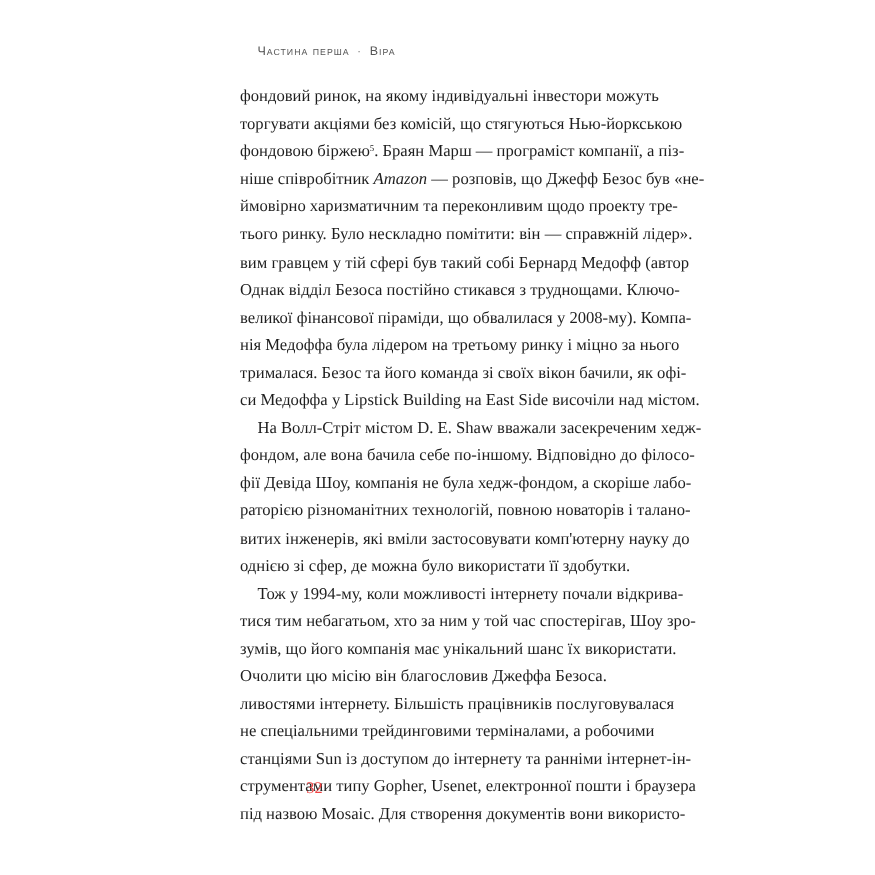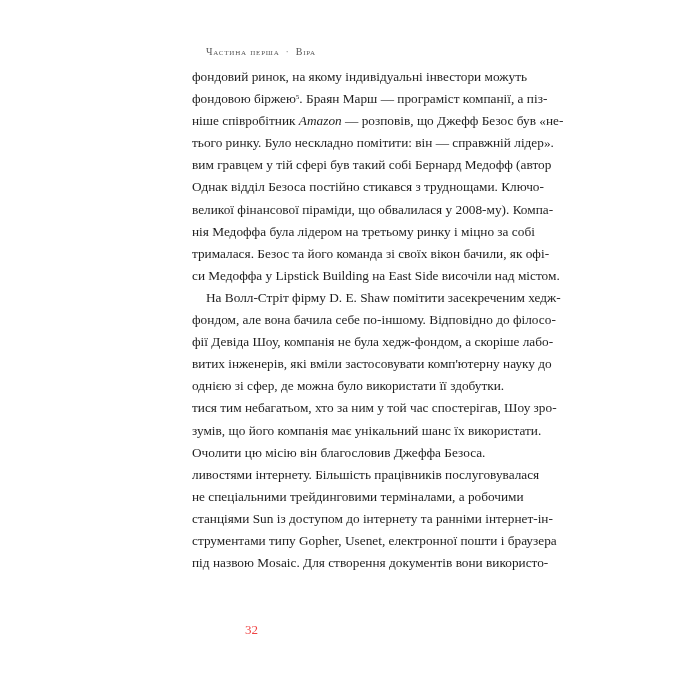--- a/index.html
+++ b/index.html
@@ -1,53 +1,57 @@
 <!DOCTYPE html>
 <html><head>
 <meta charset="utf-8">
 <style>
   html, body { margin:0; padding:0; background:#ffffff; }
   body { width:700px; height:700px; position:relative; overflow:hidden;
          font-family:"Liberation Serif","DejaVu Serif",serif; color:#1e1e1e; }
-  .running-head { position:absolute; left:206px; top:46px; font-size:10px;
+  .running-head { position:absolute; left:206px; top:36px; font-size:10px;
          letter-spacing:0.8px; color:#555; font-variant:small-caps;
-         font-family:Liberation Serif, serif; }
+         font-family:Liberation Sans, sans-serif; }
   .running-head .sep { margin:0 6px; color:#888; }
   .text-block { position:absolute; left:192px; top:66px; width:320px; }
   .line { display:block; height:22.1px; line-height:22.1px; font-size:13.3px;
           white-space:nowrap; text-align:justify; text-align-last:justify; }
   .line.last { text-align-last:left; }
   .line.indent { padding-left:14px; }
   sup { font-size:7px; line-height:0; vertical-align:4px; }
   i { }
   .page-number { position:absolute; left:206px; top:622px; font-size:13px; color:#ef4444;margin-left:39px; }
 </style>
 </head>
 <body>
 
 <div class="running-head">
   <span>Частина перша</span><span class="sep">·</span><span>Віра</span>
 </div>
 
 <div class="text-block" id="text-block">
     <span class="line"><span>фондовий ринок, на якому індивідуальні інвестори можуть</span></span>
+    <span class="line"><span>торгувати акціями без комісій, що стягуються Нью-йоркською</span></span>
     <span class="line"><span>фондовою біржею</span><sup>5</sup><span>. Браян Марш — програміст компанії, а піз-</span></span>
     <span class="line"><span>ніше співробітник </span><i>Amazon</i><span> — розповів, що Джефф Безос був «не-</span></span>
+    <span class="line"><span>ймовірно харизматичним та переконливим щодо проекту тре-</span></span>
     <span class="line"><span>тього ринку. Було нескладно помітити: він — справжній лідер».</span></span>
     <span class="line"><span>вим гравцем у тій сфері був такий собі Бернард Медофф (автор</span></span>
     <span class="line"><span>Однак відділ Безоса постійно стикався з труднощами. Ключо-</span></span>
     <span class="line"><span>великої фінансової піраміди, що обвалилася у 2008-му). Компа-</span></span>
-    <span class="line"><span>нія Медоффа була лідером на третьому ринку і міцно за собі</span></span>
+    <span class="line"><span>нія Медоффа була лідером на третьому ринку і міцно за нього</span></span>
     <span class="line"><span>трималася. Безос та його команда зі своїх вікон бачили, як офі-</span></span>
     <span class="line last"><span>си Медоффа у Lipstick Building на East Side височіли над містом.</span></span>
-    <span class="line indent"><span>На Волл-Стріт фірму D. E. Shaw помітити засекреченим хедж-</span></span>
+    <span class="line indent"><span>На Волл-Стріт містом D. E. Shaw вважали засекреченим хедж-</span></span>
     <span class="line"><span>фондом, але вона бачила себе по-іншому. Відповідно до філосо-</span></span>
     <span class="line"><span>фії Девіда Шоу, компанія не була хедж-фондом, а скоріше лабо-</span></span>
+    <span class="line"><span>раторією різноманітних технологій, повною новаторів і талано-</span></span>
     <span class="line"><span>витих інженерів, які вміли застосовувати комп'ютерну науку до</span></span>
     <span class="line last"><span>однією зі сфер, де можна було використати її здобутки.</span></span>
+    <span class="line indent"><span>Тож у 1994-му, коли можливості інтернету почали відкрива-</span></span>
     <span class="line"><span>тися тим небагатьом, хто за ним у той час спостерігав, Шоу зро-</span></span>
     <span class="line"><span>зумів, що його компанія має унікальний шанс їх використати.</span></span>
     <span class="line last"><span>Очолити цю місію він благословив Джеффа Безоса.</span></span>
     <span class="line"><span>ливостями інтернету. Більшість працівників послуговувалася</span></span>
     <span class="line"><span>не спеціальними трейдинговими терміналами, а робочими</span></span>
     <span class="line"><span>станціями Sun із доступом до інтернету та ранніми інтернет-ін-</span></span>
     <span class="line"><span>струментами типу Gopher, Usenet, електронної пошти і браузера</span></span>
     <span class="line"><span>під назвою Mosaic. Для створення документів вони використо-</span></span>
   </div>
 

